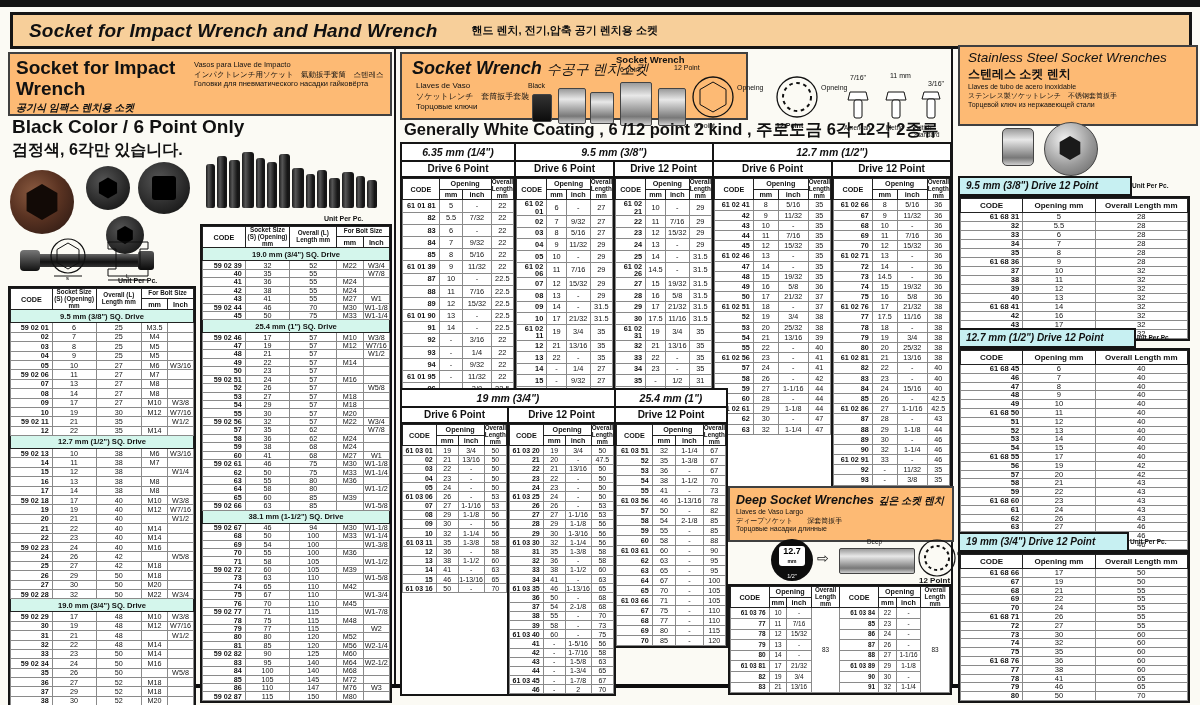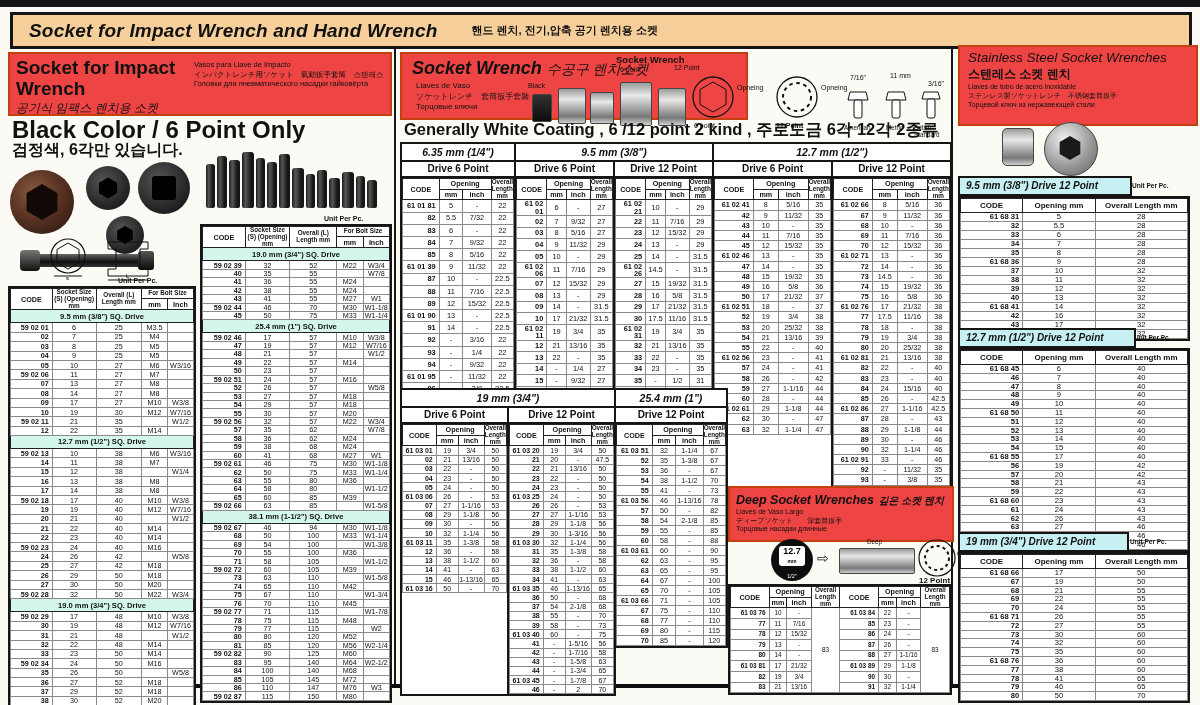--- a/index.html
+++ b/index.html
@@ -4,27 +4,27 @@
 <style>
   html,body{margin:0;padding:0;}
   body{width:1200px;height:705px;position:relative;background:#fbfaf4;font-family:"Liberation Sans",sans-serif;color:#111;overflow:hidden;}
   .abs{position:absolute;}
   .topbar{left:0;top:0;width:1200px;height:7px;background:#141414;}
   
   #banner{left:10px;top:12px;width:1160px;height:31px;background:#f7cf9a;border:3px solid #151515;display:flex;align-items:center;gap:34px;padding-left:16px;}
   .banner-en{font-style:italic;font-weight:bold;font-size:19px;letter-spacing:.2px;}
   .banner-kr{font-weight:bold;font-size:11px;}
   
-  .cyanbox{background:#ef4444;border:2px solid #c2410c;}
+  .cyanbox{background:#fdba74;border:2px solid #404040;}
   #impact-header{left:8px;top:52px;width:380px;height:60px;display:flex;}
   .imp-titles{padding:3px 0 0 6px;width:178px;}
   .imp-title{font-size:19px;font-weight:bold;line-height:21px;}
-  .imp-title-kr{font-size:12px;font-weight:normal;font-style:italic;line-height:18px;}
+  .imp-title-kr{font-size:10px;font-weight:bold;font-style:italic;line-height:18px;}
   .small-lines{font-size:7.5px;line-height:9.5px;padding-top:6px;}
-  #impact-note1{left:12px;top:116px;font-size:24px;font-weight:bold;}
+  #impact-note1{left:12px;top:116px;font-size:19px;font-weight:bold;}
   #impact-note2{left:12px;top:140px;font-size:16px;font-weight:bold;}
   #unit1{left:118px;top:277px;font-size:7px;font-weight:bold;}
   #unit2{left:324px;top:215px;font-size:7px;font-weight:bold;}
   
   .socket-big{border-radius:50%;background:radial-gradient(circle at 38% 35%,#8a5a40 0%,#5a3322 45%,#241410 100%);position:absolute;}
   .socket-big:after{content:"";position:absolute;left:22%;top:22%;width:56%;height:56%;background:#120a06;clip-path:polygon(50% 0,93% 25%,93% 75%,50% 100%,7% 75%,7% 25%);}
   .socket-blk{border-radius:50%;background:radial-gradient(circle at 40% 35%,#555 0%,#2b2b2b 55%,#0c0c0c 100%);position:absolute;}
   .socket-blk:after{content:"";position:absolute;left:26%;top:26%;width:48%;height:48%;background:#000;clip-path:polygon(50% 0,93% 25%,93% 75%,50% 100%,7% 75%,7% 25%);}
   .socket-sq:after{clip-path:none;border-radius:3px;}
   .ext-bar{position:absolute;height:13px;border-radius:6px;background:linear-gradient(#666,#111 60%,#333);}

